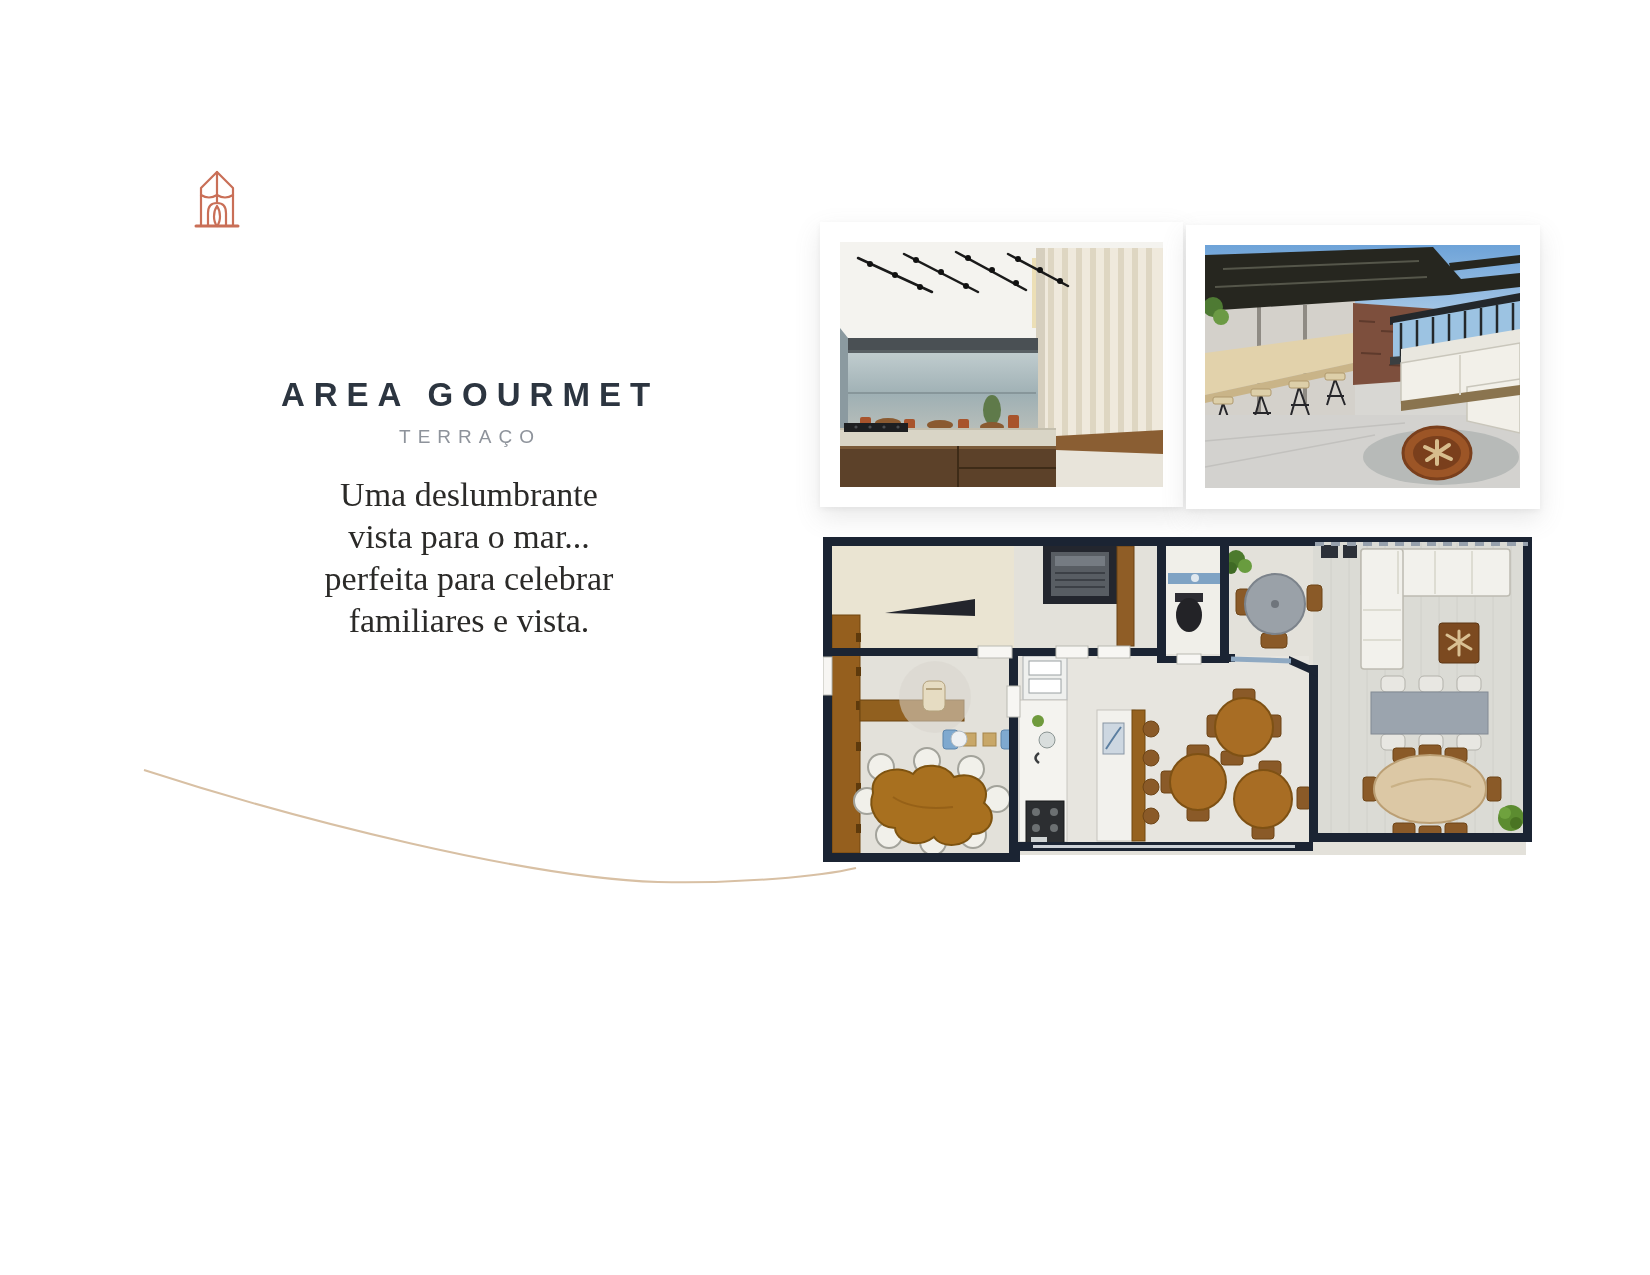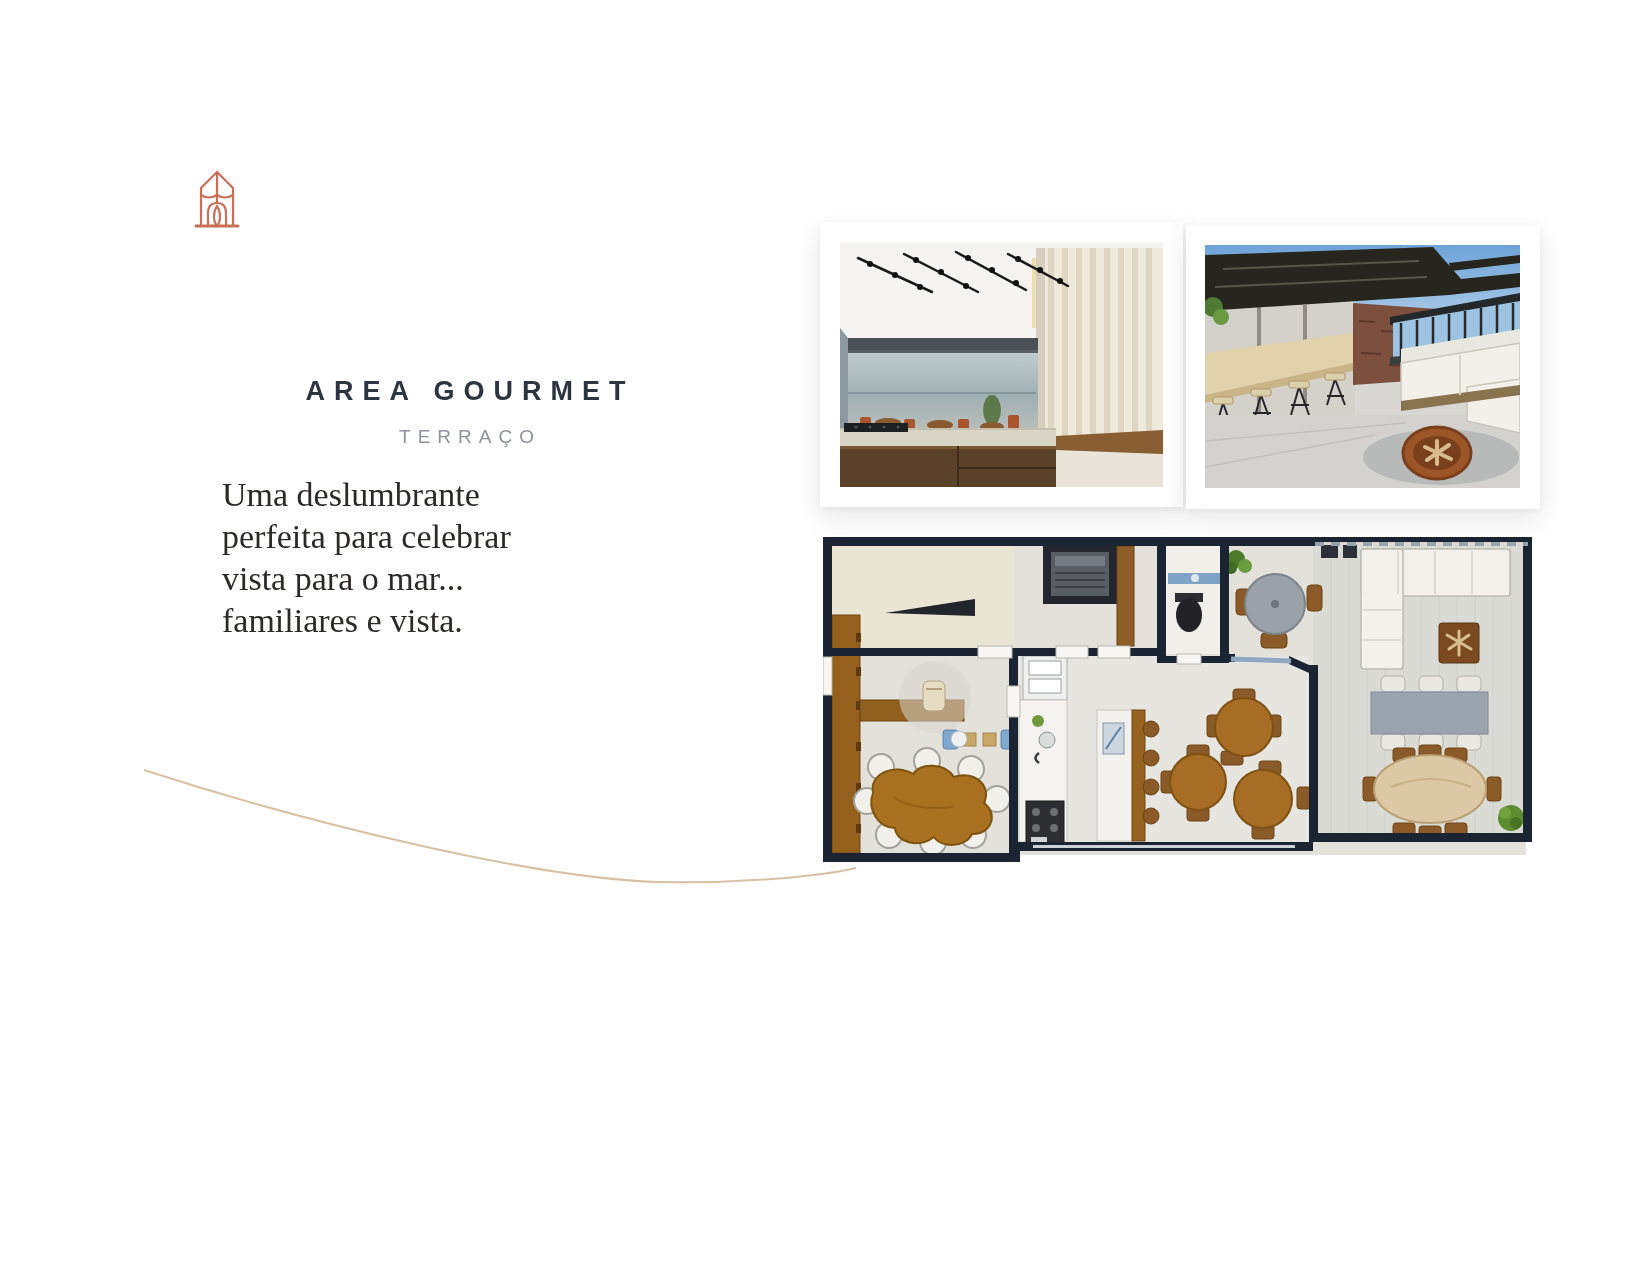--- a/index.html
+++ b/index.html
@@ -5,25 +5,25 @@
   html,body{margin:0;padding:0;background:#ffffff;}
   .canvas{position:relative;width:1650px;height:1275px;background:#ffffff;overflow:hidden;
           font-family:"Liberation Sans",sans-serif;}
   .abs{position:absolute;}
 
   
   .logo{left:194px;top:168px;width:46px;height:62px;}
 
   
   .heading{left:240px;top:376px;width:460px;text-align:center;}
-  .title{font-size:27px;font-weight:700;letter-spacing:9px;color:#2c3540;white-space:nowrap;}
-  .subtitle{margin-top:19px;font-size:19px;font-weight:400;letter-spacing:7px;color:#8e939b;}
-
-  
-  .intro{left:222px;top:474px;width:494px;
+  .title{font-size:33px;font-weight:700;letter-spacing:9px;color:#2c3540;white-space:nowrap;}
+  .subtitle{margin-top:12px;font-size:19px;font-weight:400;letter-spacing:7px;color:#8e939b;}
+
+  
+  .intro{left:222px;top:474px;width:494px;text-align:center;
          font-family:"Liberation Serif",serif;font-size:34px;line-height:42px;color:#2b2a28;}
 
   
   .curve{left:138px;top:756px;width:724px;height:140px;}
 
   
   .card{background:#ffffff;box-shadow:0 10px 24px rgba(110,110,110,.16),0 2px 6px rgba(0,0,0,.05);}
   .card1{left:820px;top:222px;width:363px;height:285px;}
   .card2{left:1186px;top:225px;width:354px;height:284px;}
   .photo{position:absolute;overflow:hidden;background:#e8e8e4;}
@@ -53,22 +53,22 @@
     </svg>
   </div>
 
   <div class="abs heading">
     <div class="title">AREA GOURMET</div>
     <div class="subtitle">TERRAÇO</div>
   </div>
 
   <div class="abs intro">
     <div>Uma deslumbrante</div>
+    <div>vista para o mar...</div>
     <div>perfeita para celebrar</div>
-    <div>vista para o mar...</div>
     <div>familiares e vista.</div>
   </div>
 
   <div class="abs curve">
     <svg viewBox="0 0 724 140">
       <path d="M6 14 C160 64 390 122 520 126 C604 128 684 120 718 112" fill="none" stroke="#d8c0a4" stroke-width="2"></path>
     </svg>
   </div>
 
   <div class="abs card card1">

